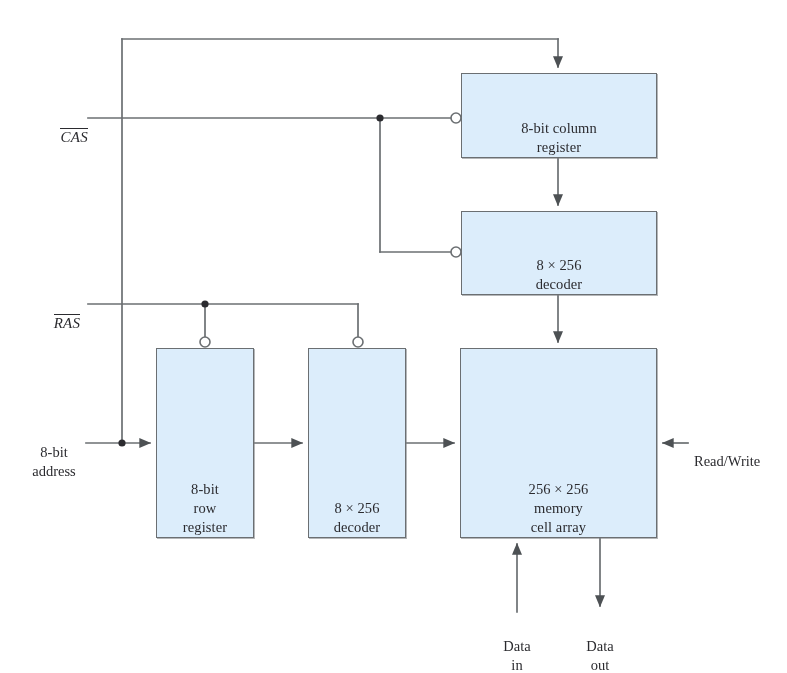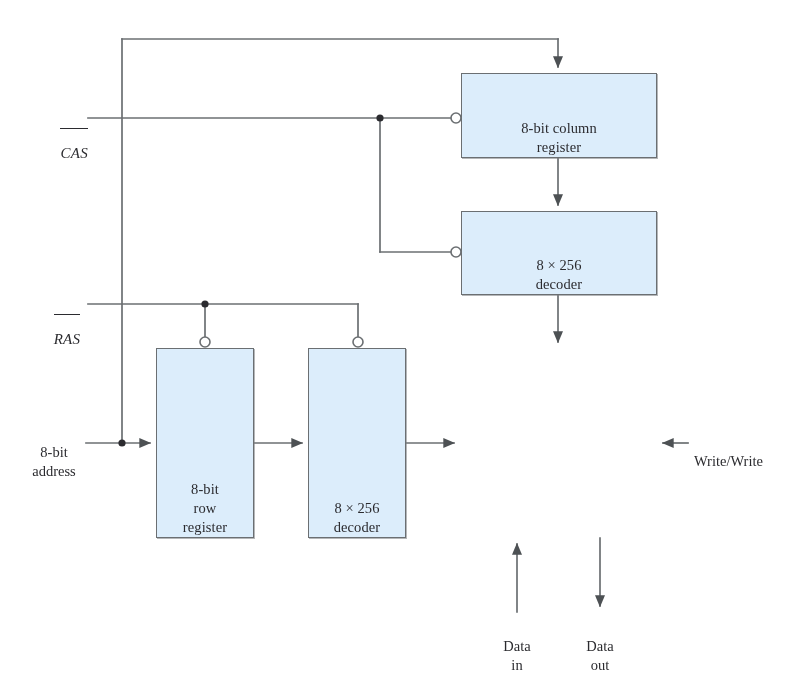--- a/index.html
+++ b/index.html
@@ -54,21 +54,21 @@
     text-align: center;
   }
   .lbl.italic-bar {
     font-style: italic;
     font-size: 15px;
     letter-spacing: 0.3px;
   }
   .lbl.italic-bar .ovl {
     display: inline-block;
     border-top: 1.4px solid #2b2b2f;
-    padding-top: 16px;
+    padding-top: 0px;
     line-height: 1.15;
   }
   .lbl.right-align { text-align: left; }
 </style>
 </head>
 <body>
 
 <div id="diagram-root">
 
   <svg id="wire-layer" viewBox="0 0 787 673" xmlns="http://www.w3.org/2000/svg">
@@ -125,20 +125,25 @@
   <div class="blk" style="left:461px; top:73px; width:196px; height:85px;">
     <span class="blk-text">8-bit column
 register</span>
   </div>
 
   <div class="blk" style="left:461px; top:211px; width:196px; height:84px;">
     <span class="blk-text">8 × 256
 decoder</span>
   </div>
 
+  <div class="blk" style="left:460px; top:348px; width:197px; height:190px;">
+    <span class="blk-text">256 × 256
+memory
+cell array</span>
+  </div>
 
   <div class="blk" style="left:156px; top:348px; width:98px; height:190px;">
     <span class="blk-text">8-bit
 row
 register</span>
   </div>
 
   <div class="blk" style="left:308px; top:348px; width:98px; height:190px;">
     <span class="blk-text">8 × 256
 decoder</span>
@@ -151,21 +156,21 @@
   <div class="lbl italic-bar" style="left:46px; top:294px; width:42px; text-align:center;">
     <span class="ovl">RAS</span>
   </div>
 
   <div class="lbl" style="left:22px; top:424px; width:64px;">
     <span>8-bit
 address</span>
   </div>
 
   <div class="lbl right-align" style="left:694px; top:433px; width:92px;">
-    <span>Write/Write</span>
+    <span>Read/Write</span>
   </div>
 
   <div class="lbl" style="left:493px; top:618px; width:48px;">
     <span>Data
 in</span>
   </div>
 
   <div class="lbl" style="left:576px; top:618px; width:48px;">
     <span>Data
 out</span>

